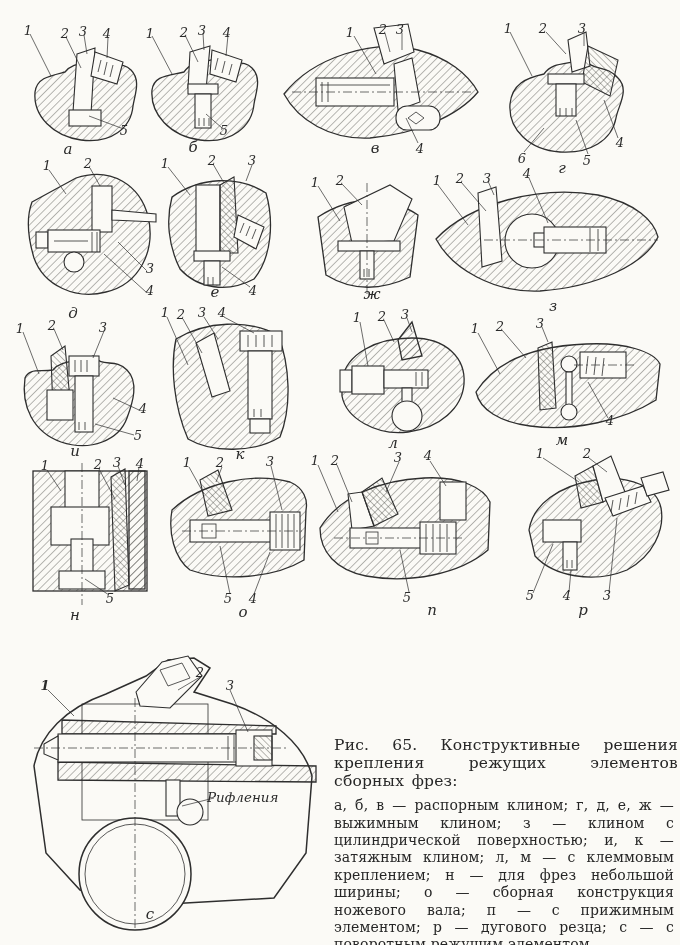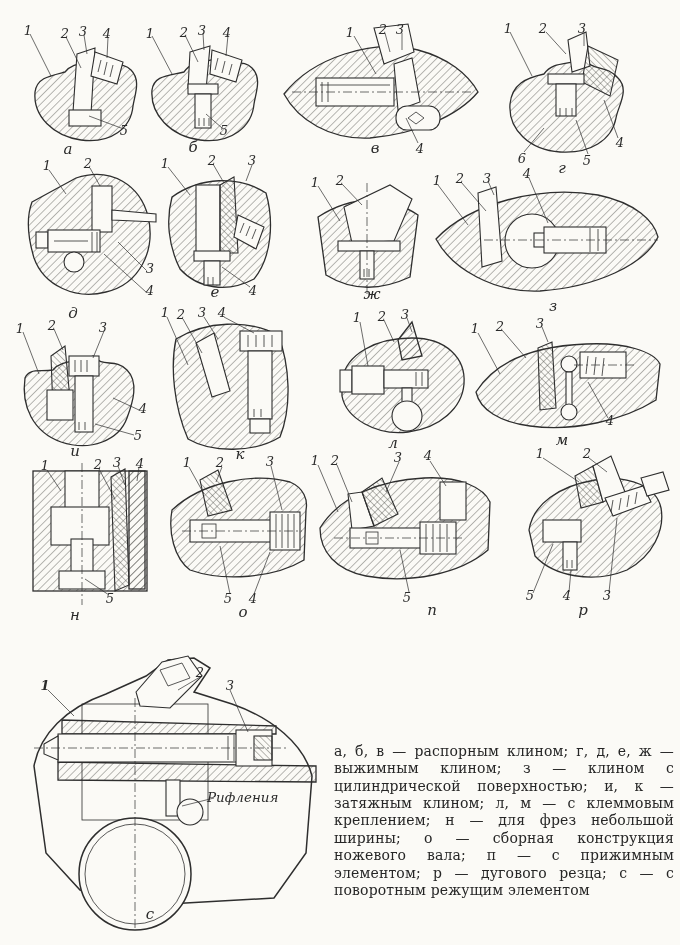--- a/index.html
+++ b/index.html
@@ -360,16 +360,17 @@
       <path class="ld" d="M30,42 L56,68 M182,29 L160,42 M212,42 L230,84 M196,150 L164,158"></path>
     </svg>
     <span class="co" style="left:27px;top:37px;font-weight:bold">1</span>
     <span class="co" style="left:182px;top:24px">2</span>
     <span class="co" style="left:212px;top:37px">3</span>
     <span class="anno" style="left:189px;top:141px">Рифления</span>
     <span class="plabel" style="left:132px;top:266px">с</span>
   </div>
 
   <div class="caption">
+    <p class="cap-title">Рис. 65. Конструктивные решения крепления режущих элементов сборных фрез:</p>
     <p class="cap-legend">а, б, в — распорным клином; г, д, е, ж — выжимным клином; з — клином с цилиндрической поверхностью; и, к — затяжным клином; л, м — с клеммовым креплением; н — для фрез небольшой ширины; о — сборная конструкция ножевого вала; п — с прижимным элементом; р — дугового резца; с — с поворотным режущим элементом</p>
   </div>
 
 </div>
 
 </body></html>

